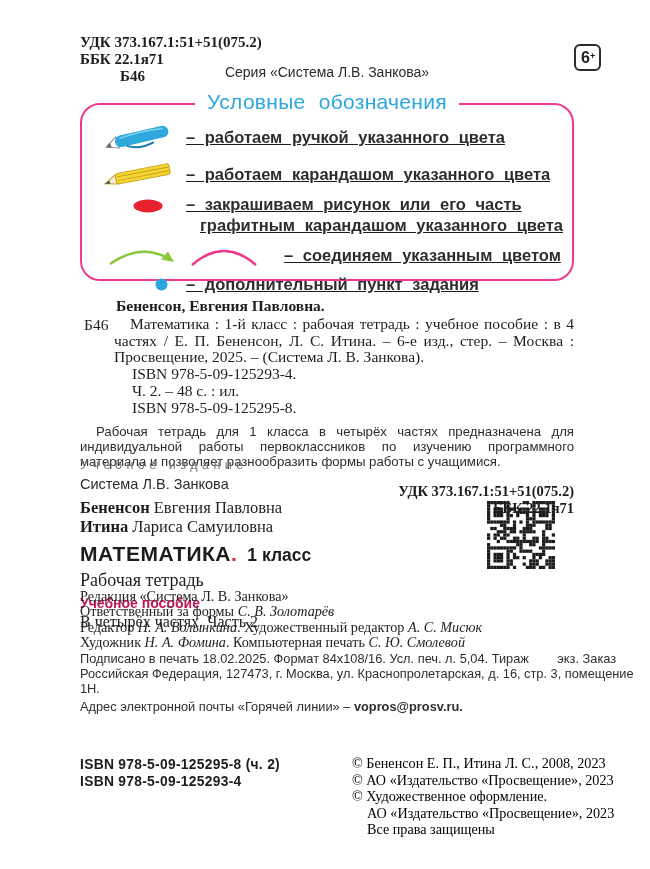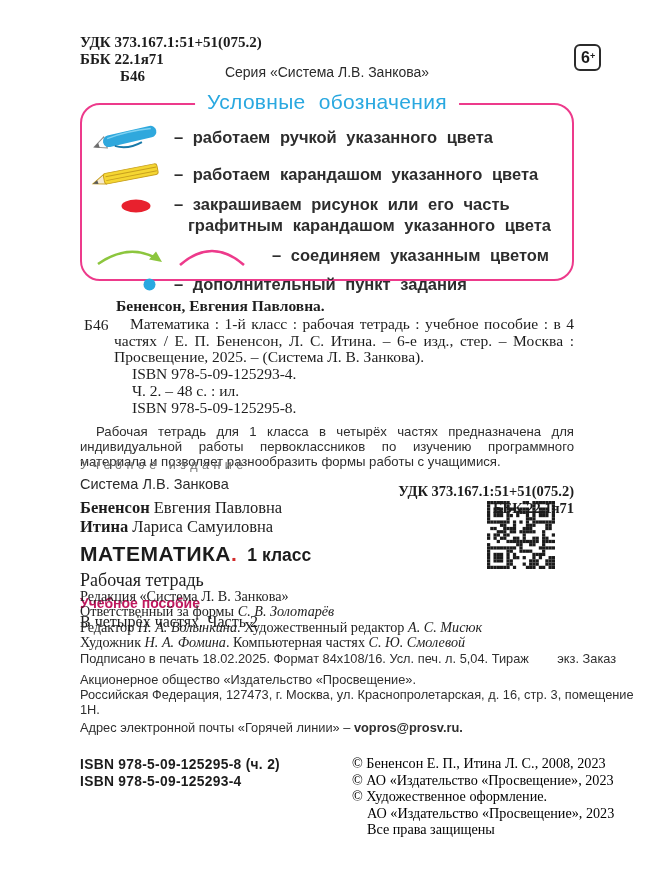--- a/index.html
+++ b/index.html
@@ -10,21 +10,21 @@
   .udk-block{left:80px;top:34px;font-weight:bold;font-size:15px;line-height:17px;}
   .udk-code{padding-left:40px;}
   .series{left:80px;top:64px;width:494px;text-align:center;font-family:"Liberation Sans",sans-serif;font-size:14px;color:#2b2b2b;}
   .age-badge{left:574px;top:44px;border:2px solid #2b2b2b;border-radius:6px;padding:1px 4px 2px 5px;font-family:"Liberation Sans",sans-serif;font-weight:bold;font-size:16px;line-height:18px;color:#1c1c1c;}
   .age-badge sup{font-size:9px;vertical-align:4px;}
 
   
   .legend{left:80px;top:103px;width:494px;height:178px;border:2.5px solid var(--accent-pink,#ed3a8b);border-radius:20px;box-sizing:border-box;}
   .legend-title{position:absolute;top:-15px;left:50%;transform:translateX(-50%);background:#fff;padding:0 12px;white-space:nowrap;
     font-family:"Liberation Sans",sans-serif;font-weight:normal;font-size:21px;color:var(--accent-blue,#29a8e0);word-spacing:7px;letter-spacing:.3px;}
-  .legend-body{padding:15px 6px 6px 6px;}
+  .legend-body{padding:15px 6px 6px 18px;text-decoration:underline;}
   .lrow{display:flex;align-items:center;margin-bottom:5px;}
   .icell{width:86px;display:flex;justify-content:flex-end;padding-right:12px;box-sizing:border-box;flex-shrink:0;}
   .ltext{font-family:"Liberation Sans",sans-serif;font-weight:bold;font-size:16.5px;color:#2d2d2d;word-spacing:5px;line-height:1.28;}
   .hang{text-indent:-14px;padding-left:14px;width:404px;}
   .arrow-cell{display:flex;align-items:center;flex-shrink:0;margin-left:6px;}
 
   
   .catalog{left:80px;top:298px;width:494px;font-size:15.5px;line-height:16.8px;}
   .cat-author{font-weight:bold;padding-left:36px;}
   .cat-entry-wrap{position:relative;}
@@ -408,26 +408,25 @@
       <rect x="51.2" y="64.0" width="3.2" height="3.2"></rect>
       <rect x="54.4" y="64.0" width="3.2" height="3.2"></rect>
       <rect x="60.8" y="64.0" width="3.2" height="3.2"></rect>
       <rect x="64.0" y="64.0" width="3.2" height="3.2"></rect>
     </svg></div>
 
 <div class="abs editorial">
   <div>Редакция «Система Л. В. Занкова»</div>
   <div><span>Ответственный за формы </span><i>С. В. Золотарёв</i></div>
   <div><span>Редактор </span><i>Н. А. Волынкина</i><span>. Художественный редактор </span><i>А. С. Мисюк</i></div>
-  <div><span>Художник </span><i>Н. А. Фомина</i><span>. Компьютерная частях </span><i>С. Ю. Смолевой</i></div>
+  <div><span>Художник </span><i>Н. А. Фомина</i><span>. Компьютерная печать </span><i>С. Ю. Смолевой</i></div>
 </div>
 
 <div class="abs imprint">
   <div class="pre">Подписано в печать 18.02.2025. Формат 84х108/16. Усл. печ. л. 5,04. Тираж        экз. Заказ</div>
-  <div class="gap">Акционерное общество «Издательство «Просвещение».</div>
   <div>Российская Федерация, 127473, г. Москва, ул. Краснопролетарская, д. 16, стр. 3, помещение 1Н.</div>
   <div class="gap2"><span>Адрес электронной почты «Горячей линии» – </span><b>vopros@prosv.ru.</b></div>
 </div>
 
 <div class="abs isbn-block">
   <div>ISBN 978-5-09-125295-8 (ч. 2)</div>
   <div>ISBN 978-5-09-125293-4</div>
 </div>
 <div class="abs copy-block">
   <div>© Бененсон Е. П., Итина Л. С., 2008, 2023</div>

